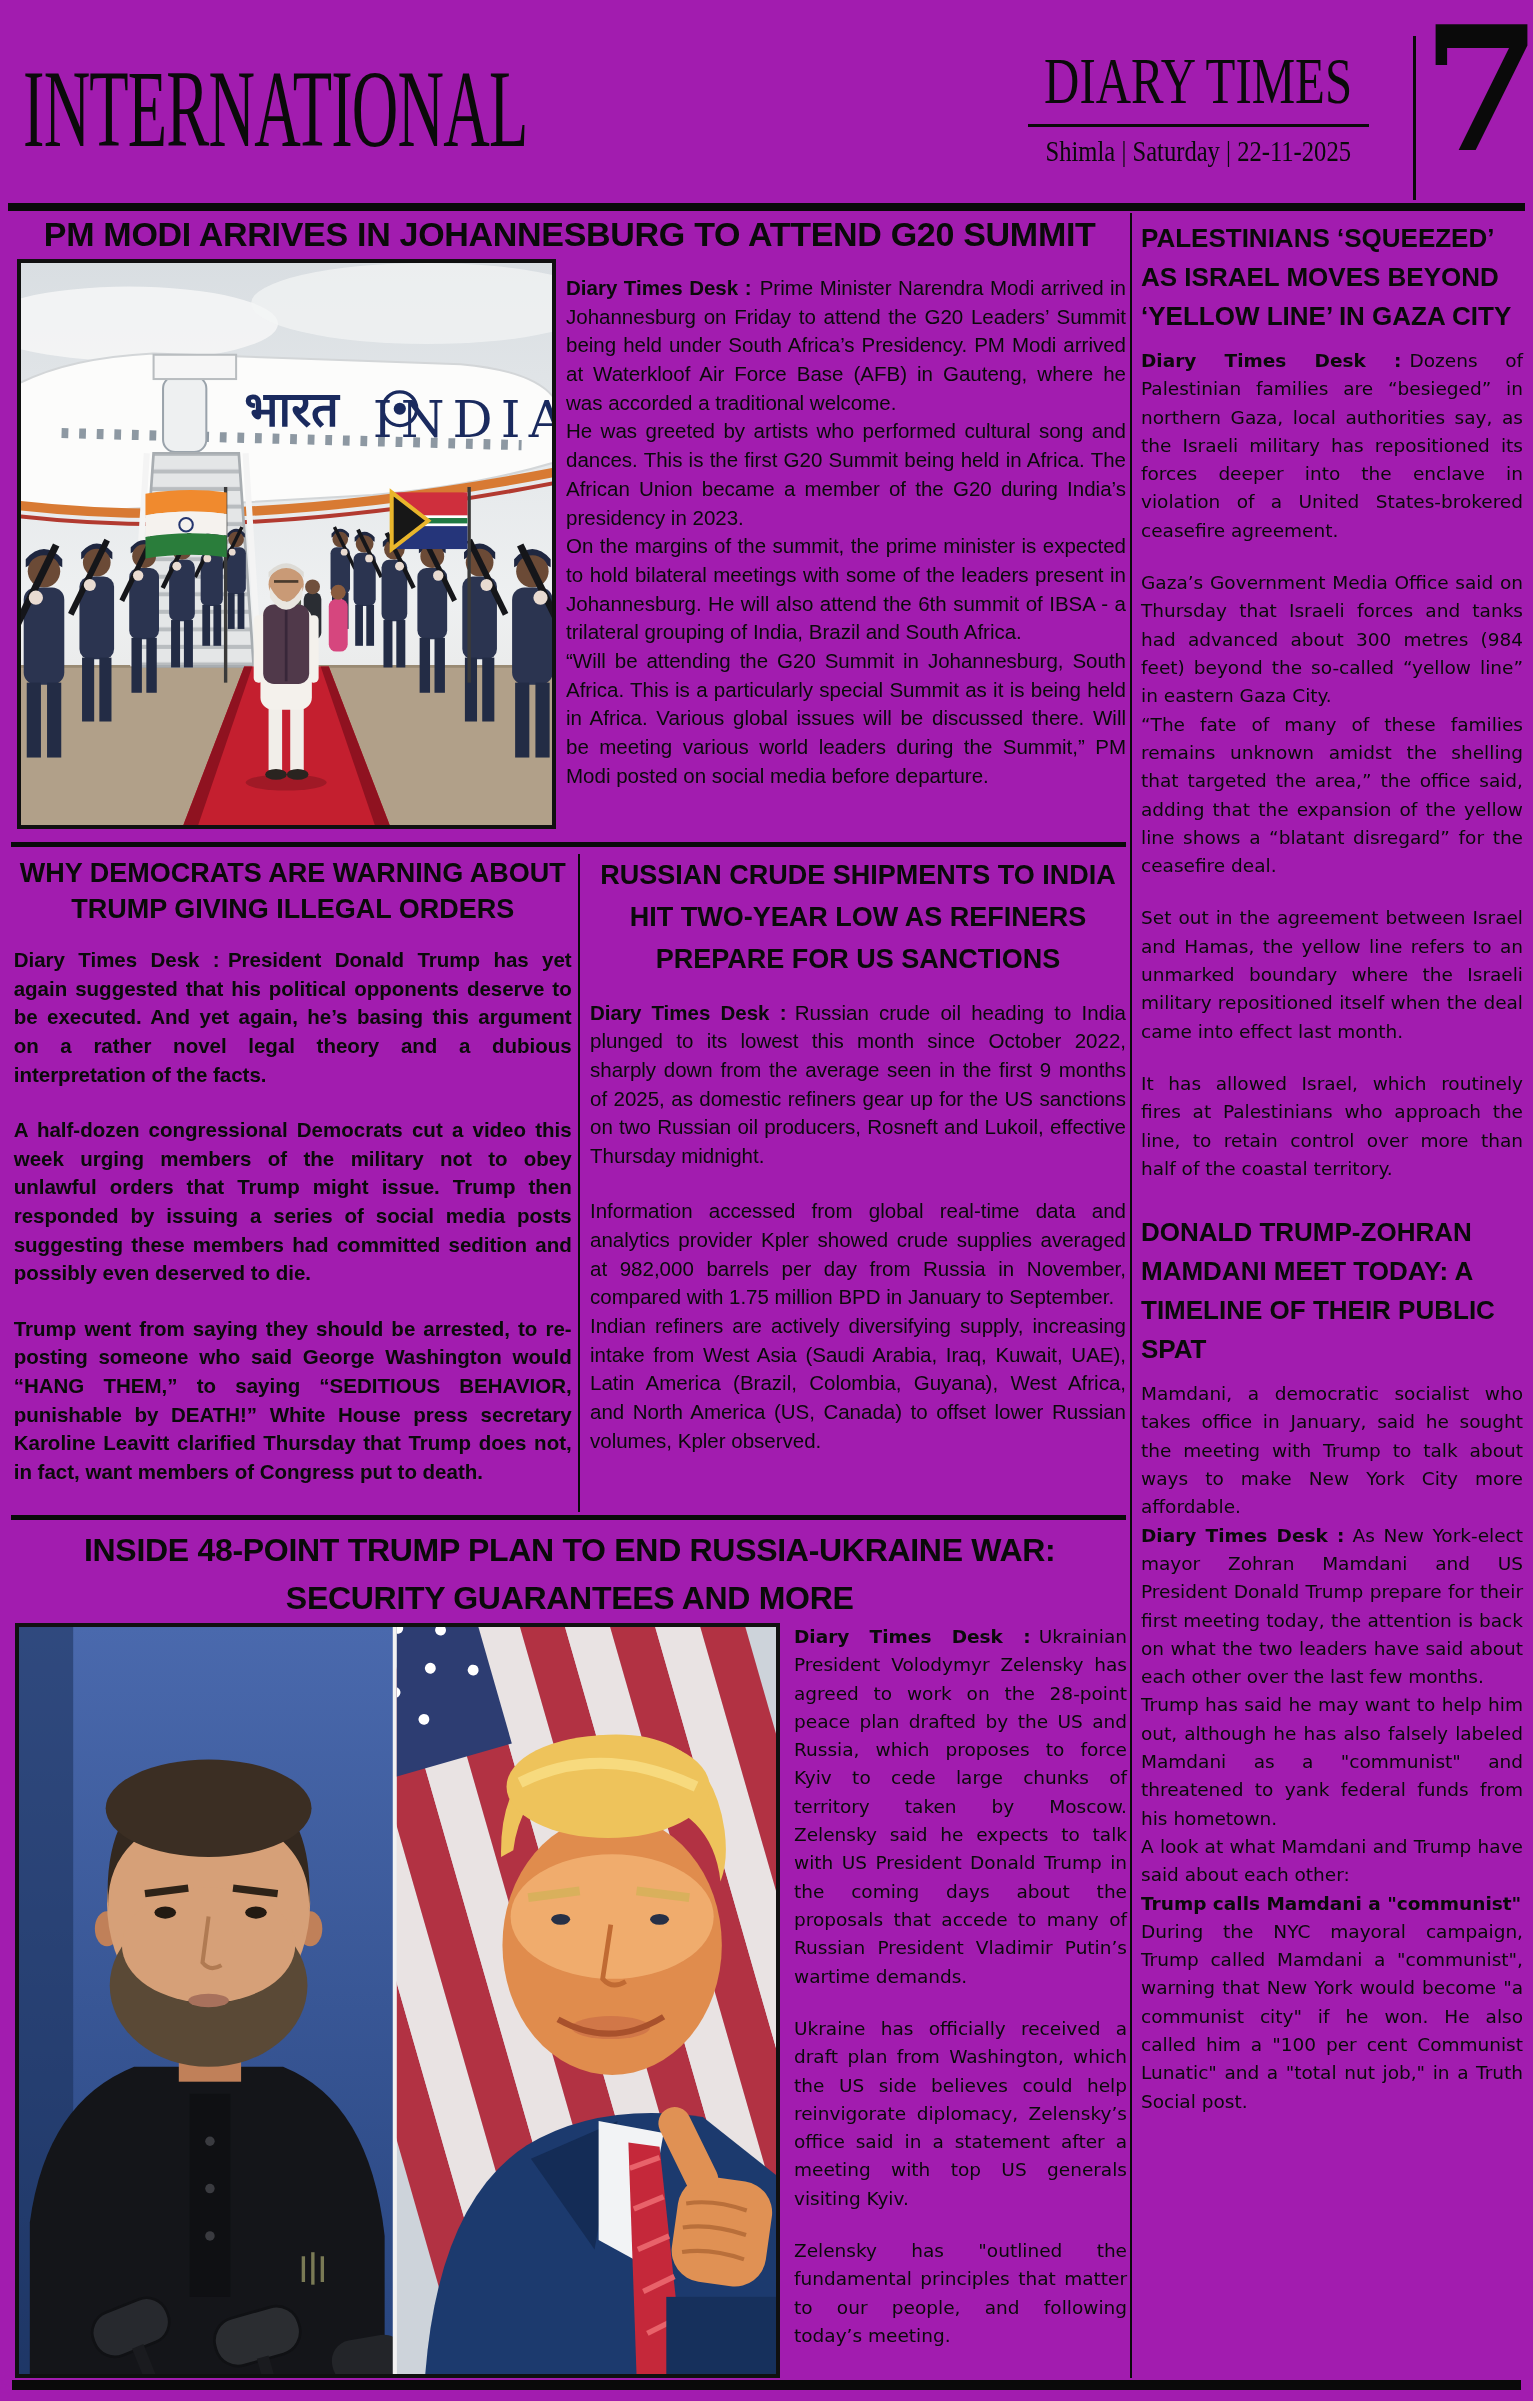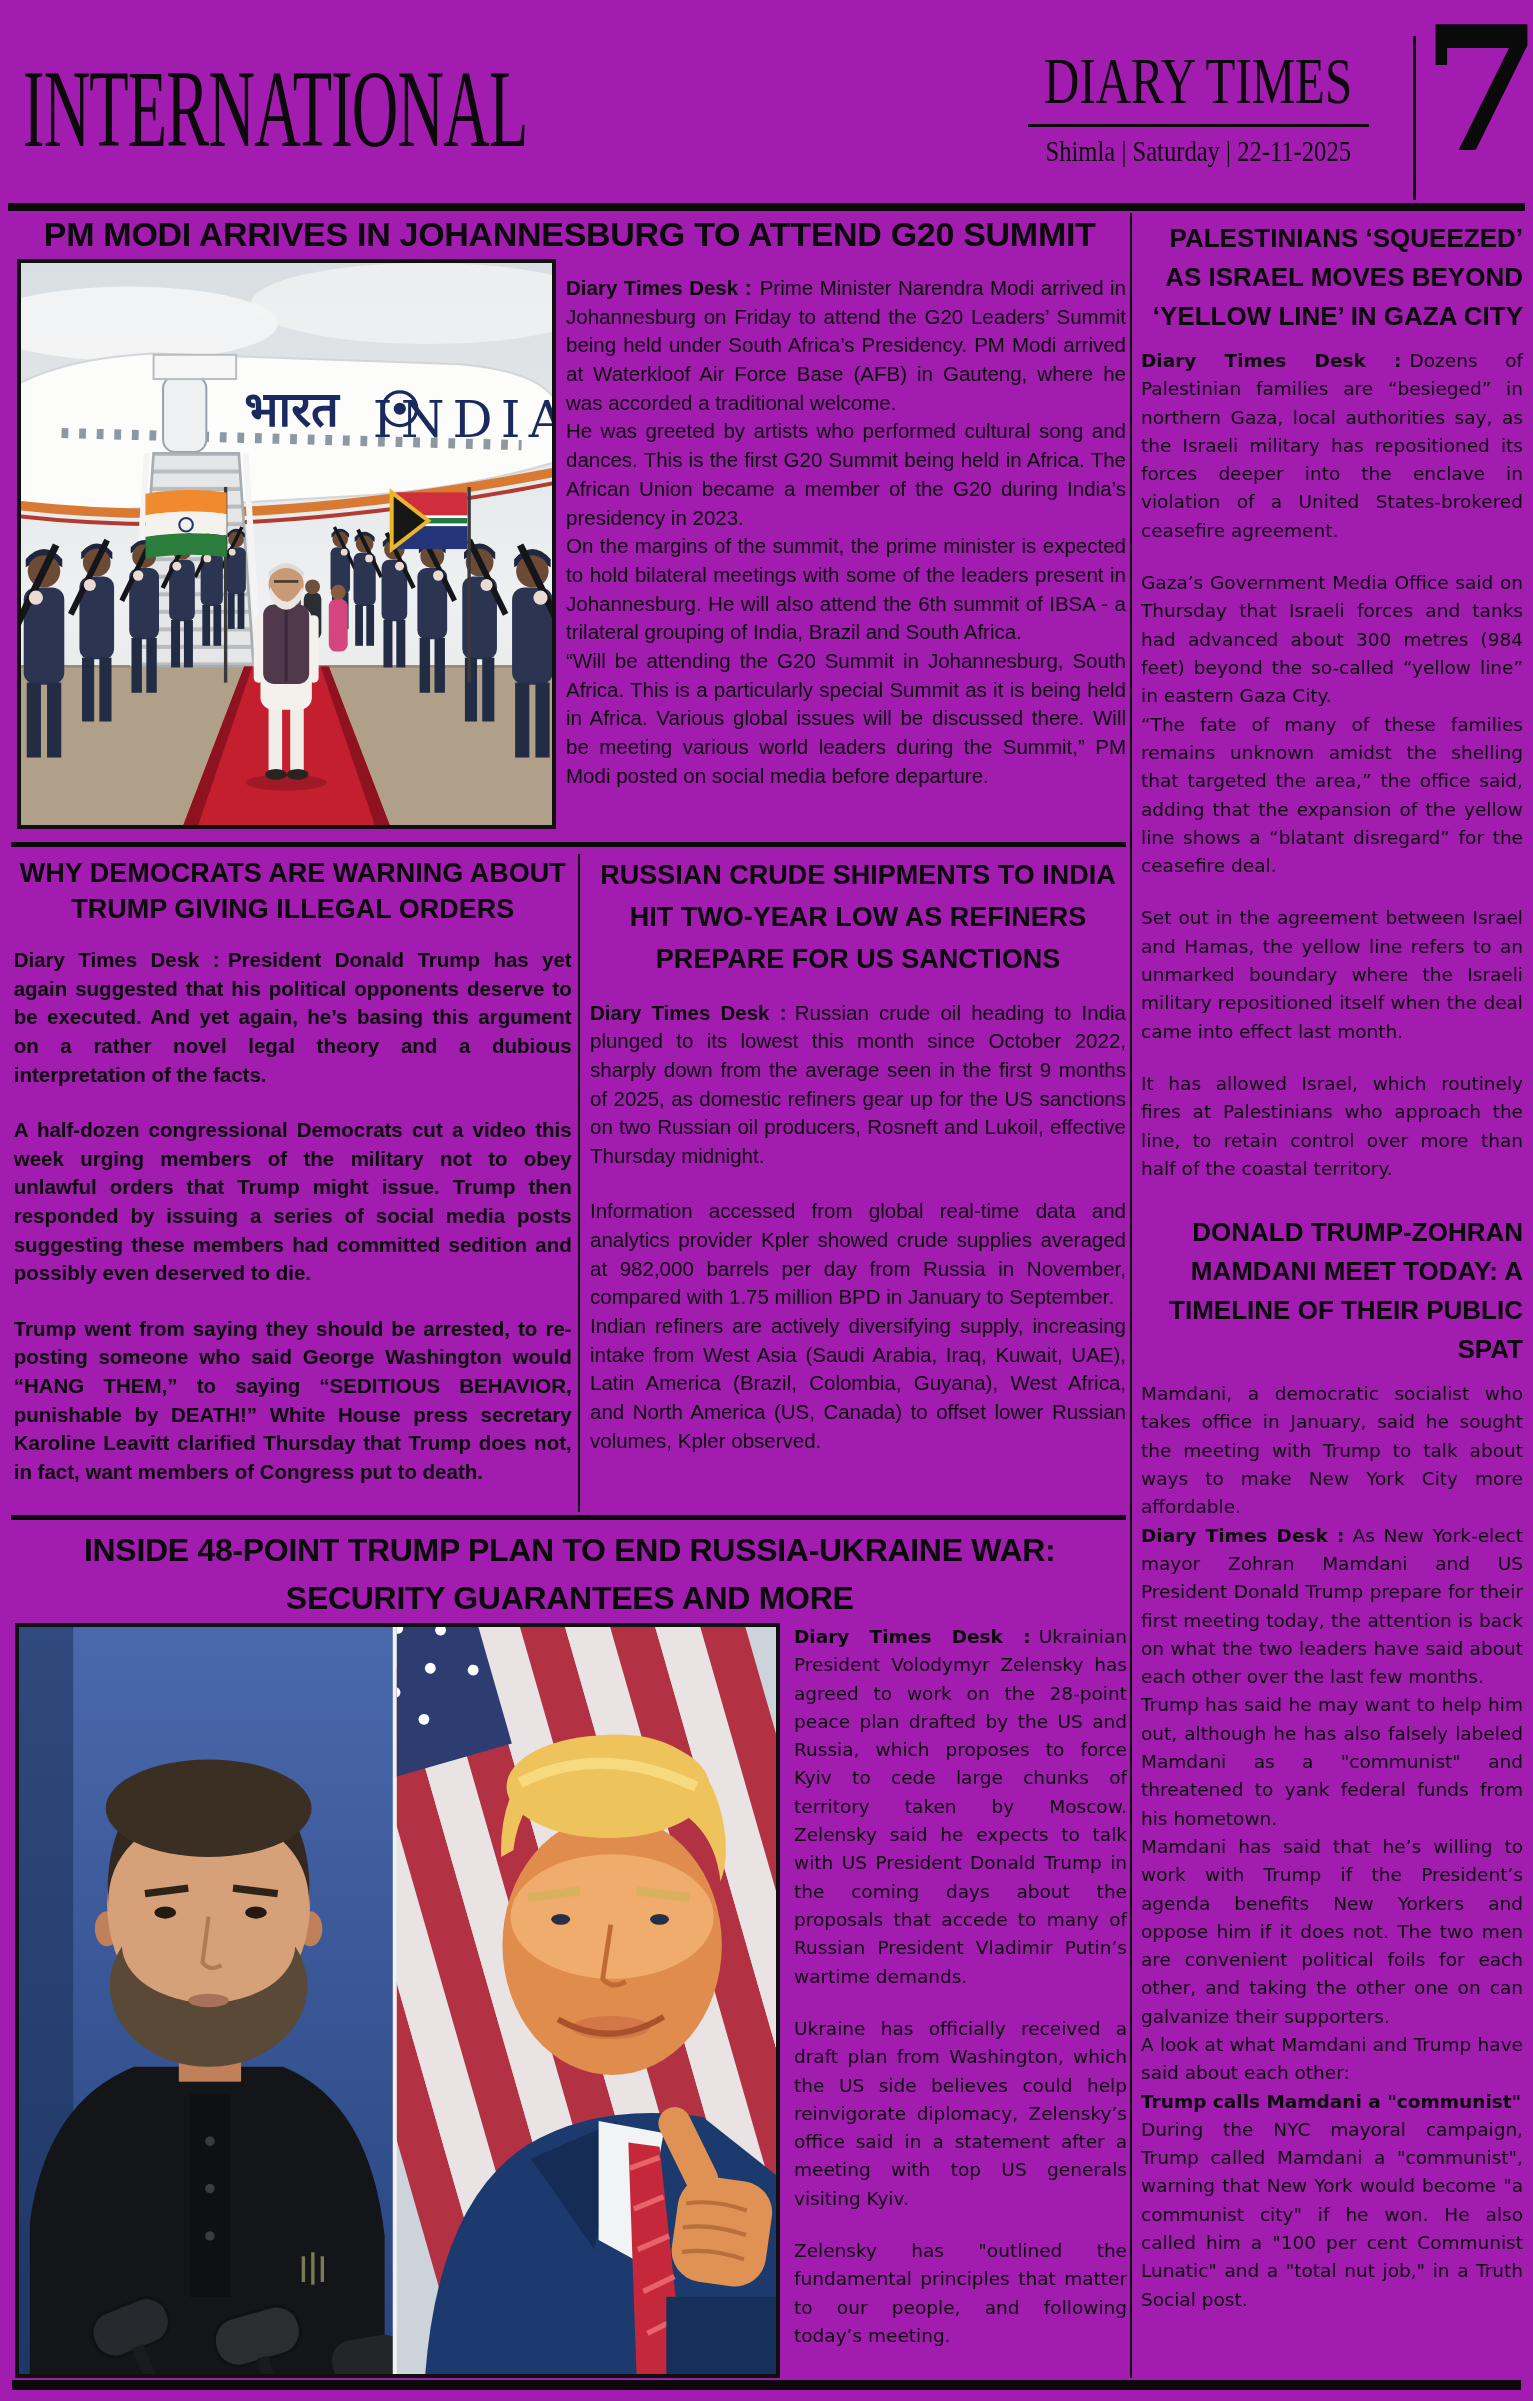--- a/index.html
+++ b/index.html
@@ -41,21 +41,21 @@
   .byline{margin-right:8.2px;}
   .modi-text{position:absolute;left:566px;top:256px;width:560px;}
   .dem-col{position:absolute;left:13.7px;top:855px;width:558px;}
   .dem-col .hl2{font-weight:bold;text-align:center;font-size:27px;line-height:1.35;margin-bottom:9.6px;}
   .dem-body{font-weight:bold;}
   .crude-col{position:absolute;left:590px;top:855px;width:536px;}
   .crude-col .hl2{font-weight:bold;text-align:center;font-size:27px;line-height:1.55;margin-bottom:9.6px;}
   .body-b{font-family:"DejaVu Sans",sans-serif;font-size:18.5px;line-height:1.53;text-align:justify;}
   .ukr-text{position:absolute;left:794px;top:1623px;width:333px;}
   .right-col{position:absolute;left:1141px;top:219px;width:382px;}
-  .right-col .hl2{font-weight:bold;text-align:right;font-size:26px;line-height:1.5;}
+  .right-col .hl2{font-weight:bold;text-align:left;font-size:26px;line-height:1.5;}
   .right-col .hl-mam{margin-top:30px;}
   .right-col .body-b{margin-top:11px;}
   .subhead{font-weight:bold;}
 </style>
 </head>
 <body>
 
 <div class="sheet">
 
   <div class="intl-wrap">
@@ -379,21 +379,20 @@
       <p>“The fate of many of these families remains unknown amidst the shelling that targeted the area,” the office said, adding that the expansion of the yellow line shows a “blatant disregard” for the ceasefire deal.</p>
       <p class="gap">Set out in the agreement between Israel and Hamas, the yellow line refers to an unmarked boundary where the Israeli military repositioned itself when the deal came into effect last month.</p>
       <p class="gap">It has allowed Israel, which routinely fires at Palestinians who approach the line, to retain control over more than half of the coastal territory.</p>
     </div>
 
     <div class="hl2 hl-mam">DONALD TRUMP-ZOHRAN MAMDANI MEET TODAY: A TIMELINE OF THEIR PUBLIC SPAT</div>
     <div class="body-b">
       <p>Mamdani, a democratic socialist who takes office in January, said he sought the meeting with Trump to talk about ways to make New York City more affordable.</p>
       <p><b class="byline">Diary Times Desk :</b><span>As New York-elect mayor Zohran Mamdani and US President Donald Trump prepare for their first meeting today, the attention is back on what the two leaders have said about each other over the last few months.</span></p>
       <p>Trump has said he may want to help him out, although he has also falsely labeled Mamdani as a "communist" and threatened to yank federal funds from his hometown.</p>
-      <p>Mamdani has said that he’s willing to work with Trump if the President’s agenda benefits New Yorkers and oppose him if it does not. The two men are convenient political foils for each other, and taking the other one on can galvanize their supporters.</p>
       <p>A look at what Mamdani and Trump have said about each other:</p>
       <p class="subhead">Trump calls Mamdani a "communist"</p>
       <p>During the NYC mayoral campaign, Trump called Mamdani a "communist", warning that New York would become "a communist city" if he won. He also called him a "100 per cent Communist Lunatic" and a "total nut job," in a Truth Social post.</p>
     </div>
   </div>
 
   <div class="bottom-rule"></div>
 </div>
 
 

